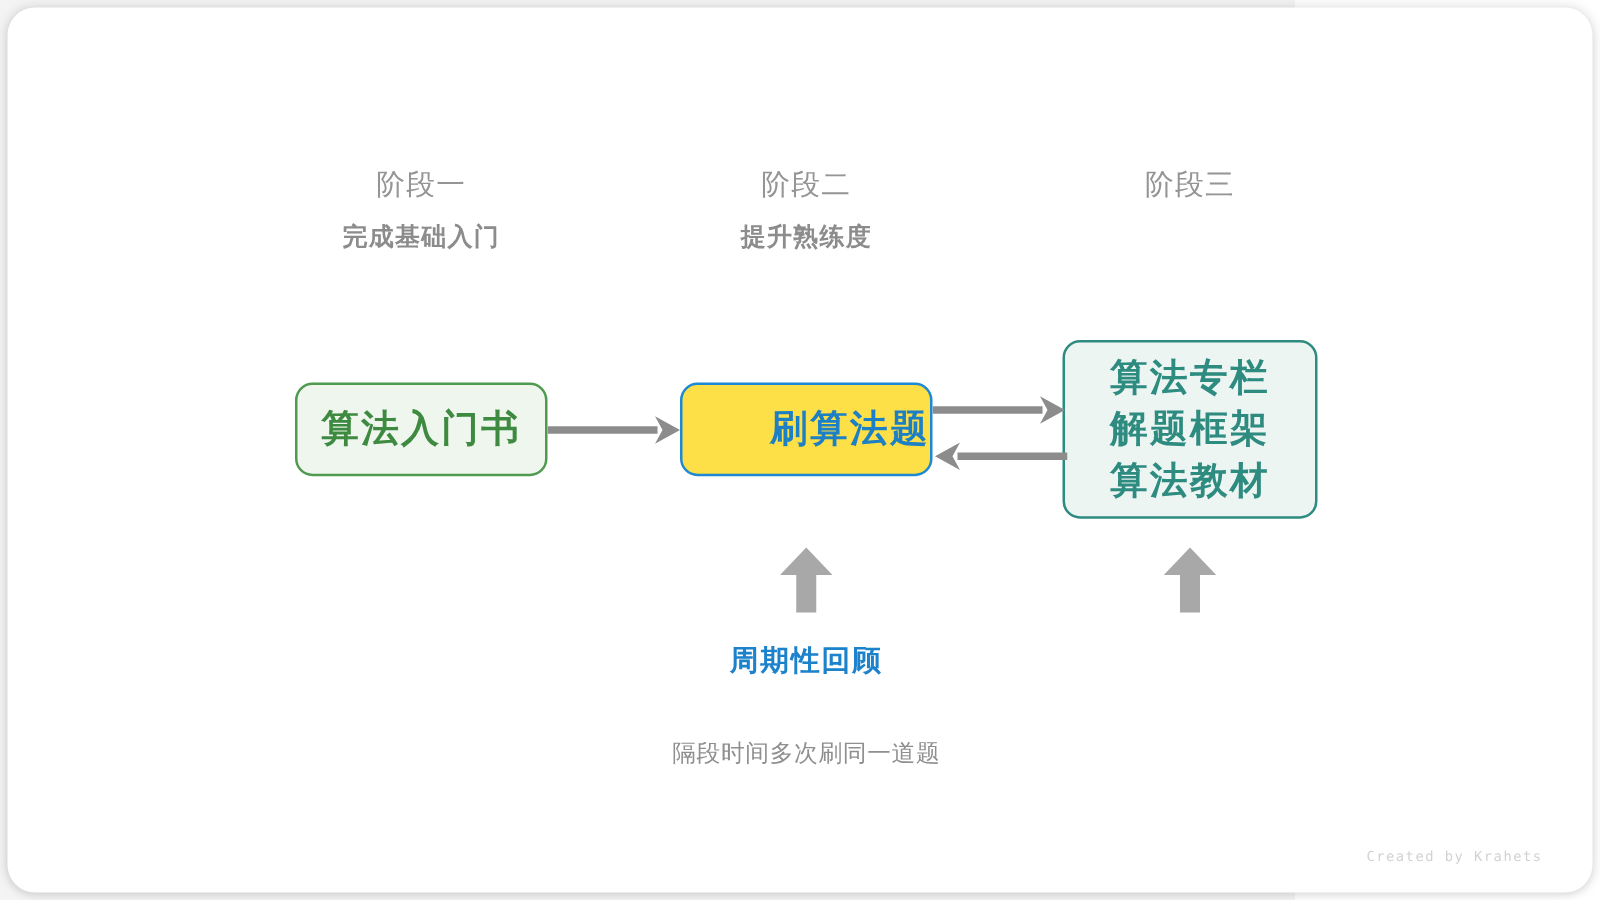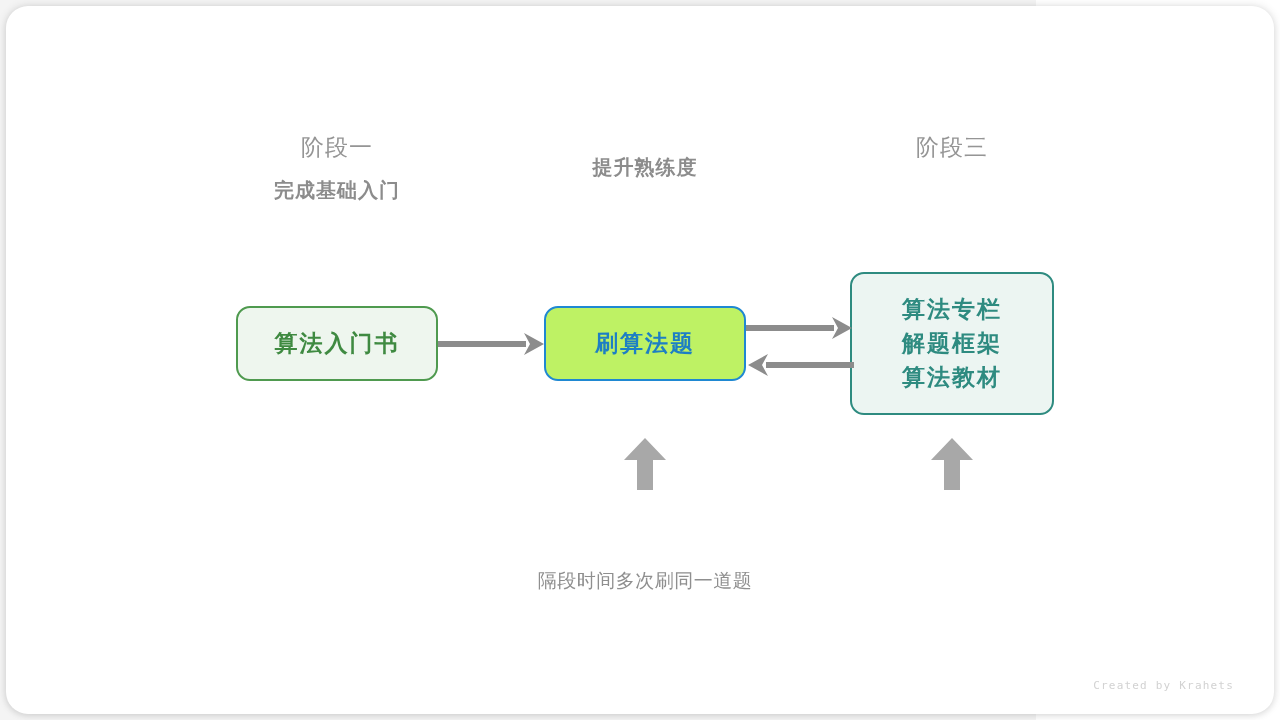--- a/index.html
+++ b/index.html
@@ -61,42 +61,43 @@
   
   .flow-box {
     position: absolute;
     box-sizing: border-box;
     border-radius: 14px;
     display: flex;
     flex-direction: column;
     align-items: center;
     justify-content: center;
     font-weight: bold;
-    font-size: 23px;
+    font-size: 30px;
     letter-spacing: 2px;
   }
 
   #box-book {
     left: 230px;
     top: 300px;
     width: 202px;
     height: 75px;
     background: #eef6ee;
     border: 2.2px solid #4f9a4f;
     color: #3f8a41;
   }
 
   #box-practice {
     left: 538px;
     top: 300px;
     width: 202px;
     height: 75px;
-    background: #bef264;
+    background: #fde047;
     border: 2.2px solid #1f88d2;
     color: #1d7fc4;
+    align-items: flex-end;
   }
 
   #box-resources {
     left: 844px;
     top: 266px;
     width: 204px;
     height: 143px;
     background: #ecf5f2;
     border: 2.2px solid #2e8b80;
     color: #2e8b80;
@@ -160,20 +161,21 @@
 
 <div id="canvas">
   <div id="card">
 
     <div class="stage-head" id="stage-1">
       <span class="stage-kicker">阶段一</span>
       <span class="stage-title">完成基础入门</span>
     </div>
 
     <div class="stage-head" id="stage-2">
+      <span class="stage-kicker">阶段二</span>
       <span class="stage-title">提升熟练度</span>
     </div>
 
     <div class="stage-head" id="stage-3">
       <span class="stage-kicker">阶段三</span>
     </div>
 
     <div class="flow-box" id="box-book">
       <span>算法入门书</span>
     </div>
@@ -205,20 +207,21 @@
 
     <svg class="up-arrow" id="up-arrow-review" width="46" height="56" viewBox="0 0 46 56">
       <path d="M23 2 L44 24 L31 24 L31 54 L15 54 L15 24 L2 24 Z" fill="#a8a8a8"></path>
     </svg>
 
     <svg class="up-arrow" id="up-arrow-summary" width="46" height="56" viewBox="0 0 46 56">
       <path d="M23 2 L44 24 L31 24 L31 54 L15 54 L15 24 L2 24 Z" fill="#a8a8a8"></path>
     </svg>
 
     <div class="note" id="note-review">
+      <span class="note-title">周期性回顾</span>
       <span class="note-desc">
         <br>
         <span>隔段时间多次刷同一道题</span>
       </span>
     </div>
 
 
     <div id="credit">Created by Krahets</div>
 
   </div>

